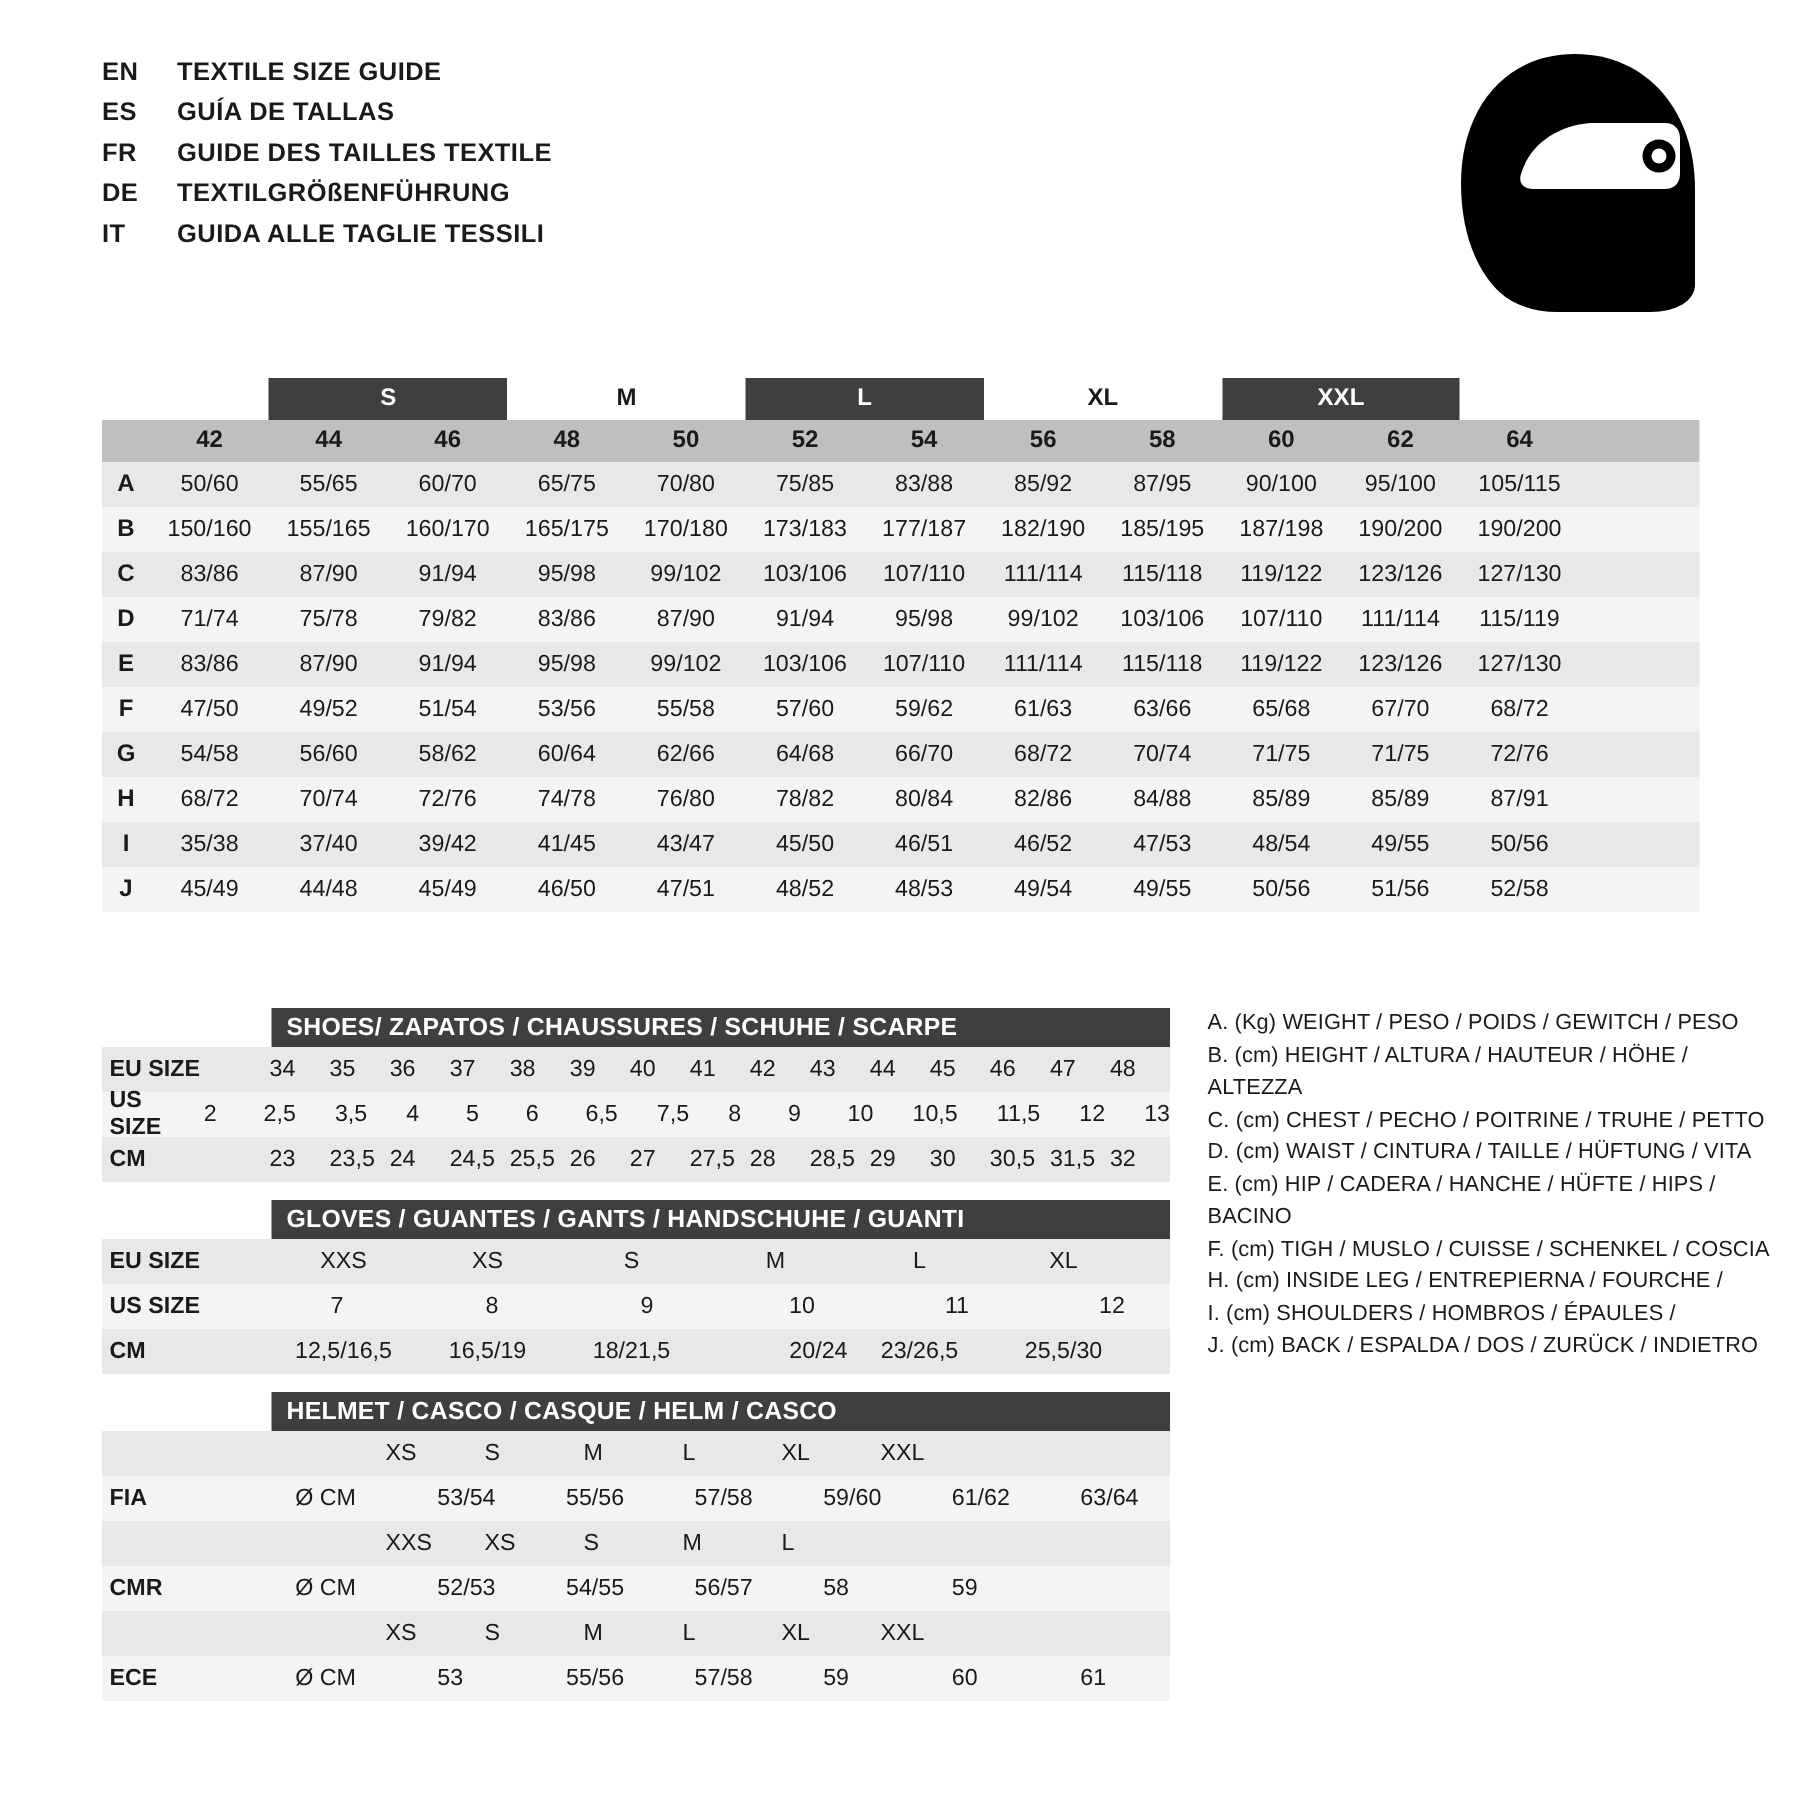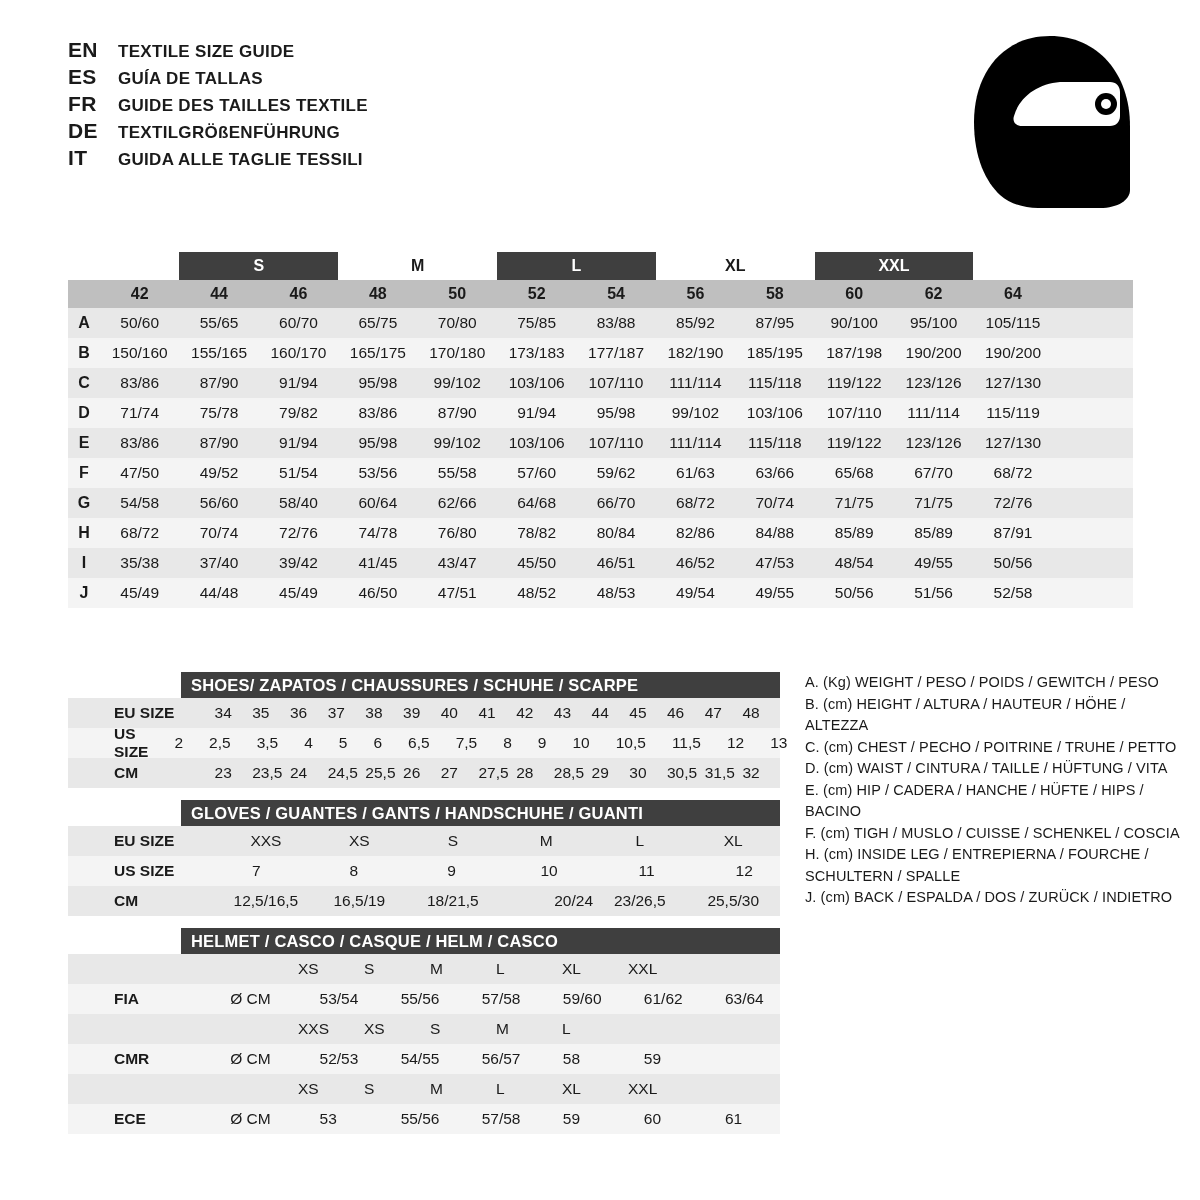--- a/index.html
+++ b/index.html
@@ -2,21 +2,21 @@
 <html><head>
 <meta charset="utf-8">
 <style>
   html,body{margin:0;padding:0;background:#ffffff;}
   body{width:1200px;height:1200px;font-family:"Liberation Sans",sans-serif;color:#1a1a1a;position:relative;overflow:hidden;}
   .page{position:relative;width:1200px;height:1200px;}
 
   
   .header{position:absolute;left:68px;top:38px;}
   .hrow{display:flex;align-items:baseline;height:27px;}
-  .hrow .lang{width:50px;font-size:21px;font-weight:bold;letter-spacing:.3px;}
+  .hrow .lang{width:50px;font-size:17px;font-weight:bold;letter-spacing:.3px;}
   .hrow .txt{font-size:17px;font-weight:bold;letter-spacing:.3px;}
 
   
   .helmet{position:absolute;right:60px;top:30px;width:180px;height:185px;}
 
   
   .sizetable{position:absolute;left:68px;top:252px;width:1065px;}
   .grpRow{display:flex;height:28px;}
   .grpCell{font-size:16px;font-weight:bold;display:flex;align-items:center;justify-content:center;color:#ffffff;}
   .grpCell.empty{background:transparent;color:transparent;}
@@ -32,21 +32,21 @@
   .cell{font-size:15.5px;display:flex;align-items:center;justify-content:center;}
   .rowlabel{width:32px;font-size:16px;font-weight:bold;display:flex;align-items:center;justify-content:center;}
 
   
   .c0{width:32px}
   .c{width:79.4px}
 
   
   .lower{position:absolute;left:68px;top:672px;width:712px;}
   .secTitle{background:#3f3f3f;color:#fff;font-size:16.5px;font-weight:bold;height:26px;display:flex;align-items:center;padding-left:10px;margin-left:113px;width:calc(100% - 113px);box-sizing:border-box;letter-spacing:.2px;}
-  .lrow{display:flex;height:30px;align-items:center;padding-left:41px;}
+  .lrow{display:flex;height:30px;align-items:center;}
   .lrow.shade{background:#e8e8e8;}
   .lrow.plain{background:#f4f4f4;gap:26px;}
   .lrow .lbl{width:113px;font-size:15.5px;font-weight:bold;padding-left:5px;box-sizing:border-box;}
   .lcell{font-size:15.5px;text-align:left;}
 
   .shoeCell{width:40.5px;}
   .gloveCell{width:96px;}
   .helmCell{width:66px;}
   .helmFirst{width:76px;}
 
@@ -214,21 +214,21 @@
       <div class="cell c">63/66</div>
       <div class="cell c">65/68</div>
       <div class="cell c">67/70</div>
       <div class="cell c">68/72</div>
     </div>
 
     <div class="dataRow alt">
       <div class="rowlabel">G</div>
       <div class="cell c">54/58</div>
       <div class="cell c">56/60</div>
-      <div class="cell c">58/40</div>
+      <div class="cell c">58/62</div>
       <div class="cell c">60/64</div>
       <div class="cell c">62/66</div>
       <div class="cell c">64/68</div>
       <div class="cell c">66/70</div>
       <div class="cell c">68/72</div>
       <div class="cell c">70/74</div>
       <div class="cell c">71/75</div>
       <div class="cell c">71/75</div>
       <div class="cell c">72/76</div>
     </div>
@@ -440,17 +440,17 @@
   </div>
 
   <div class="legend">
     <div>A. (Kg) WEIGHT / PESO / POIDS / GEWITCH / PESO</div>
     <div>B. (cm) HEIGHT / ALTURA / HAUTEUR / HÖHE / ALTEZZA</div>
     <div>C. (cm) CHEST / PECHO / POITRINE / TRUHE / PETTO</div>
     <div>D. (cm) WAIST / CINTURA / TAILLE / HÜFTUNG / VITA</div>
     <div>E. (cm) HIP / CADERA / HANCHE / HÜFTE / HIPS / BACINO</div>
     <div>F. (cm) TIGH / MUSLO / CUISSE / SCHENKEL / COSCIA</div>
     <div>H. (cm) INSIDE LEG / ENTREPIERNA / FOURCHE /</div>
-    <div>SCHULTERN / SPALLE</div>
+    <div>I. (cm) SHOULDERS / HOMBROS / ÉPAULES /</div>
     <div>J. (cm) BACK / ESPALDA / DOS / ZURÜCK / INDIETRO</div>
   </div>
 
 </div>
 
 </body></html>

